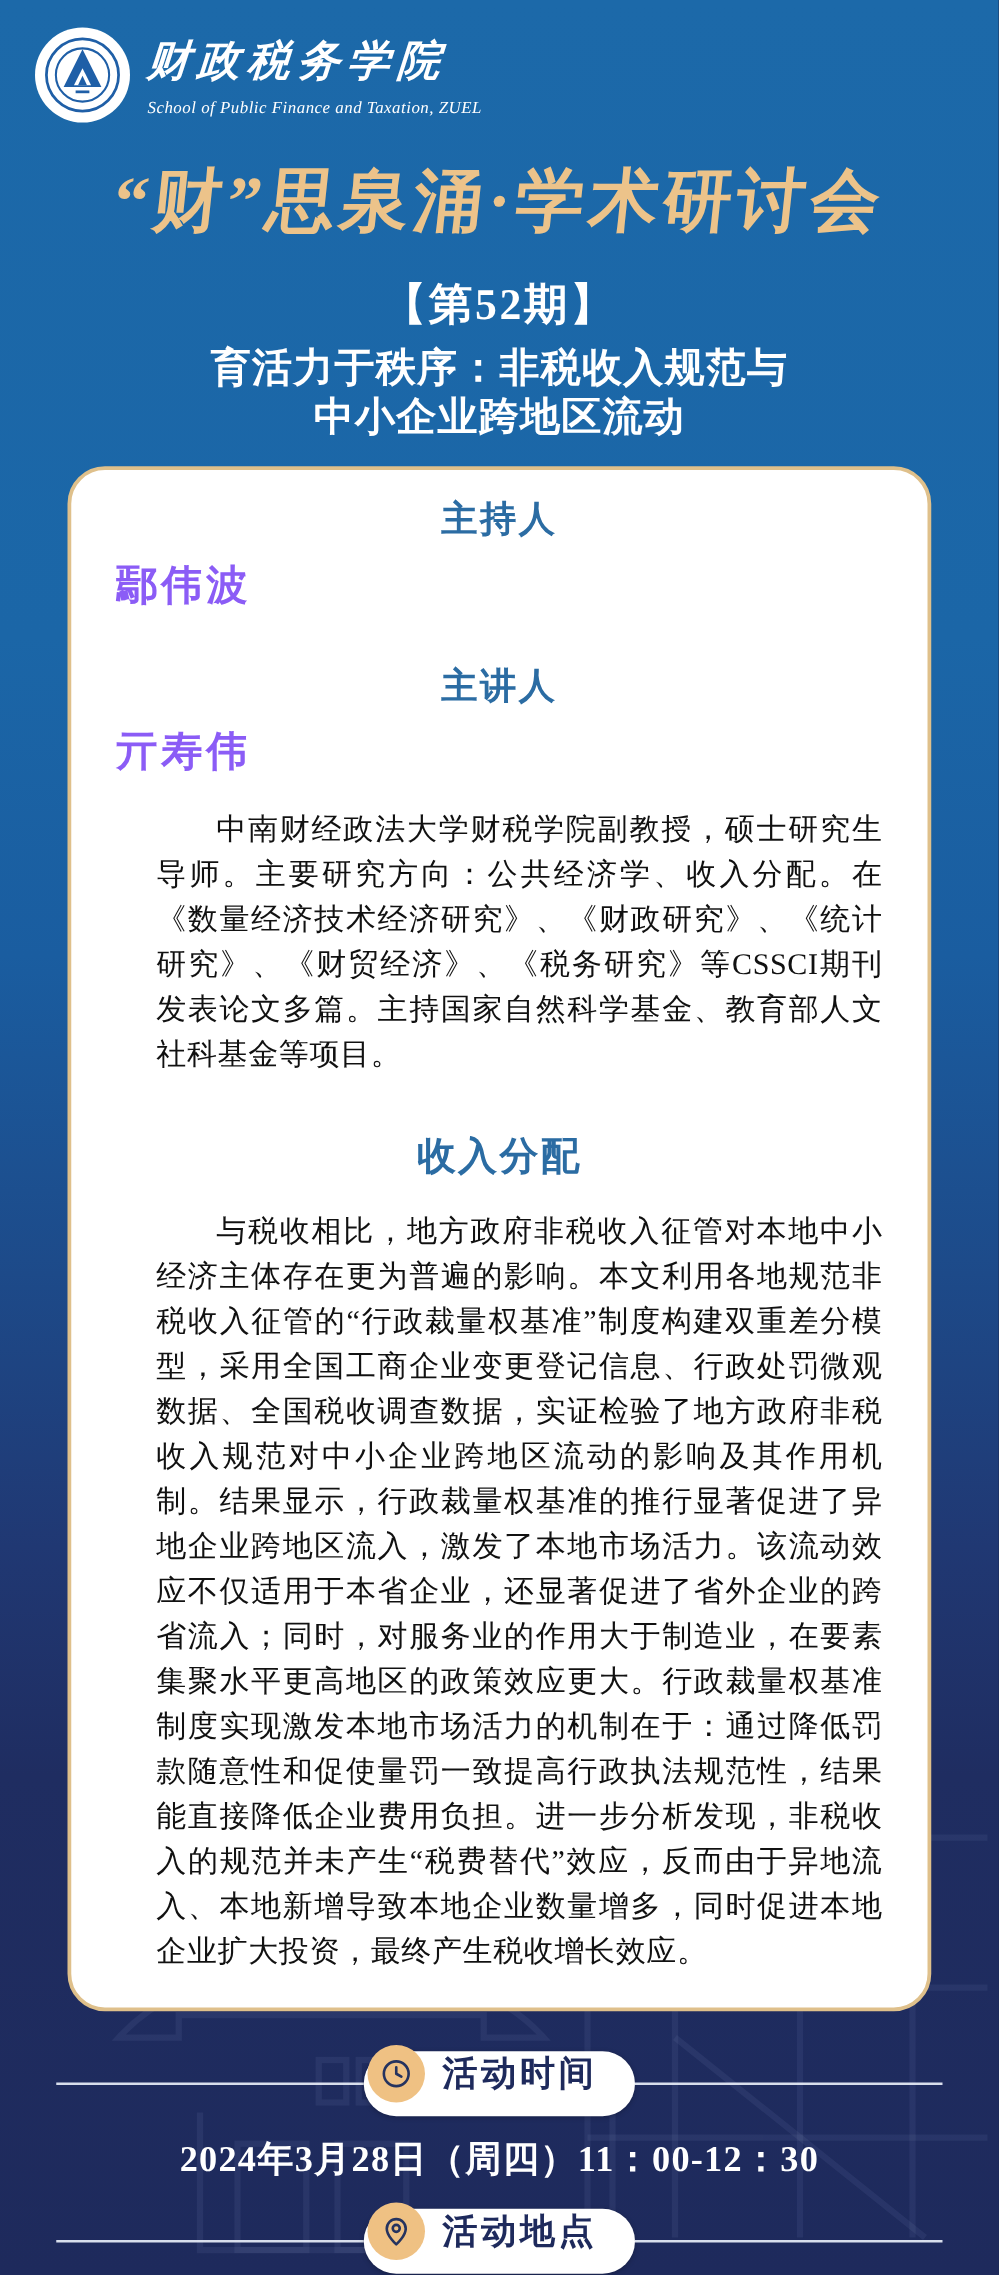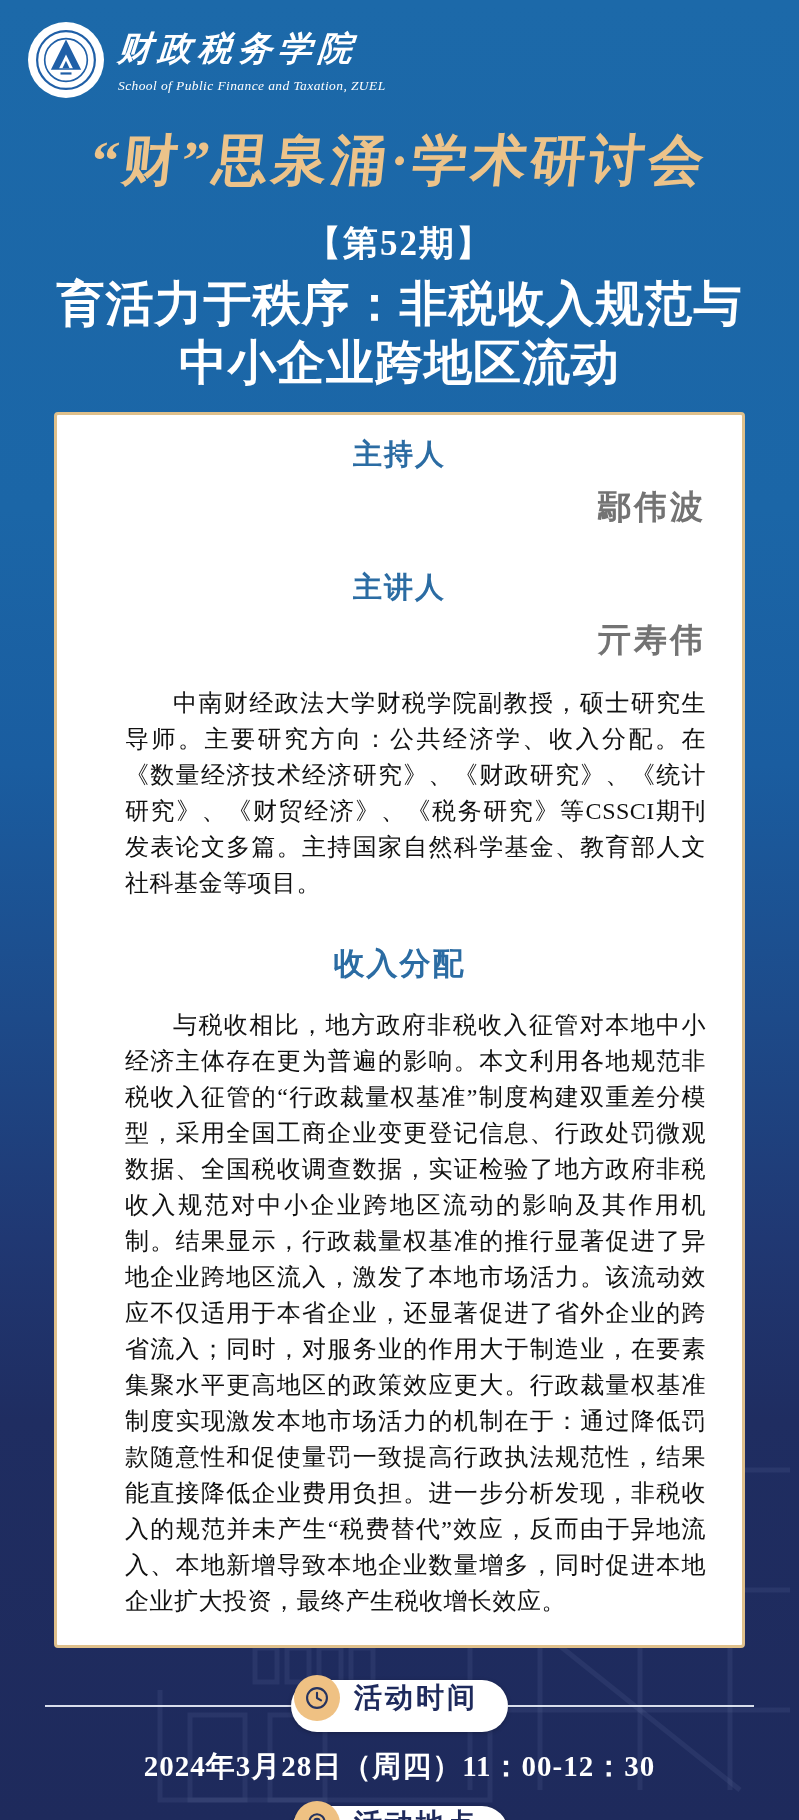--- a/index.html
+++ b/index.html
@@ -26,28 +26,28 @@
     display:flex; align-items:center; justify-content:center; flex:0 0 auto; }
   .logo-badge svg { width:66px; height:66px; }
   .logo-text .cn { color:#ffffff; font-size:34px; font-weight:bold; letter-spacing:6px;
     font-style:italic; transform:skewX(-4deg); }
   .logo-text .en { color:#ffffff; font-size:13.5px; margin-top:6px; letter-spacing:.4px;
     font-family:Liberation Serif, serif; font-style:italic; }
 
   .series-title { margin-top:26px; text-align:center; color:#ecc38a;
     font-size:55px; font-weight:bold; letter-spacing:4px; transform:skewX(-6deg); }
   .issue { margin-top:22px; text-align:center; color:#ffffff; font-size:35px; font-weight:bold; letter-spacing:2px; }
-  .main-title { margin-top:8px; text-align:center; color:#ffffff; font-size:48px;
+  .main-title { margin-top:8px; text-align:center; color:#ffffff; font-size:32px;
     font-weight:bold; line-height:1.22; letter-spacing:1px; }
 
   
   .card { margin:20px 54px 0; background:#ffffff; border:3px solid #dfc08b;
-    border-radius:4px; padding:20px 36px 26px; }
+    border-radius:30px; padding:20px 36px 26px; }
   .role-label { text-align:center; color:#2b6ca3; font-size:29px; font-weight:bold; letter-spacing:2px; }
-  .role-name { text-align:right; color:#737373; font-size:33px; font-weight:bold;
+  .role-name { text-align:left; color:#8b5cf6; font-size:33px; font-weight:bold;
     letter-spacing:3px; margin-top:10px; }
   .spacer-l { margin-top:38px; }
   .body-text { margin-top:22px; color:#111111; font-size:24px; line-height:1.5;
     text-align:justify; text-indent:2em; letter-spacing:.5px;margin-left:32px; }
   .abstract-heading { margin-top:42px; text-align:center; color:#2b6ca3;
     font-size:31px; font-weight:bold; letter-spacing:2px; }
 
   
   .info { margin-top:32px; }
   .info-row { display:flex; align-items:center; height:52px; }

